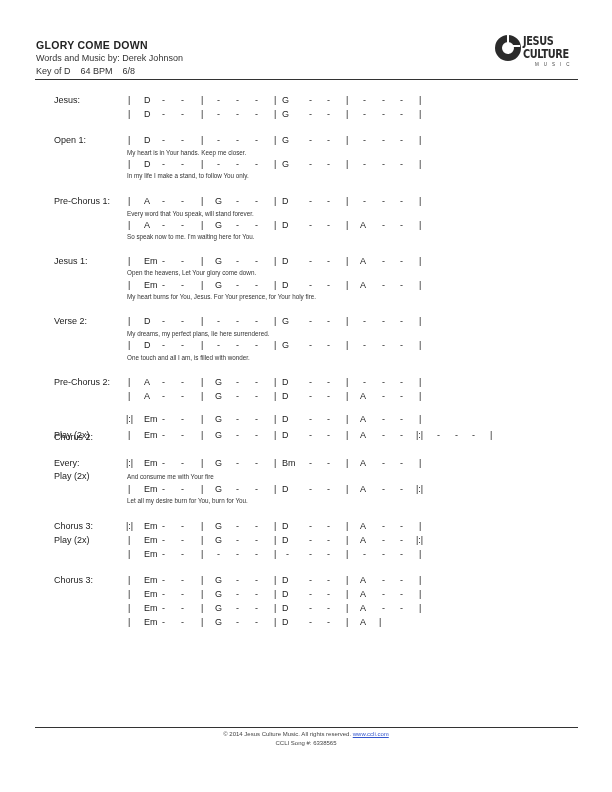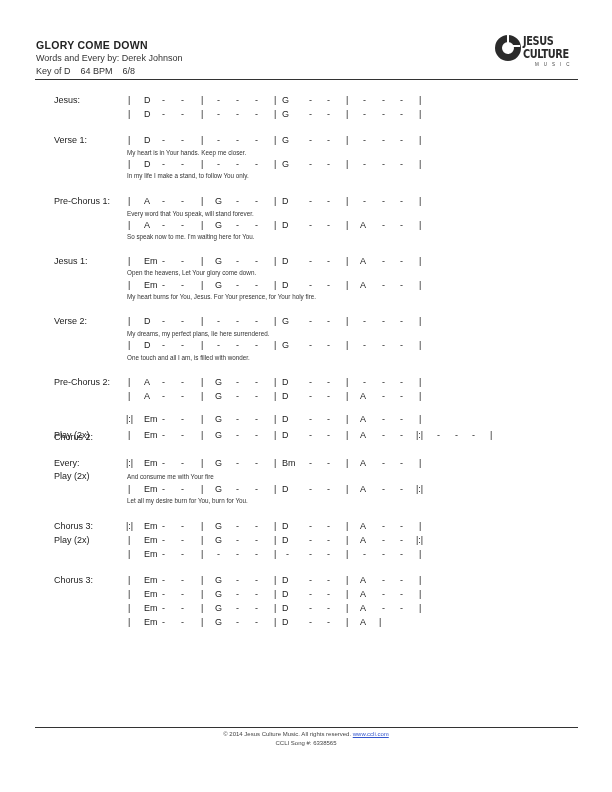--- a/index.html
+++ b/index.html
@@ -19,36 +19,36 @@
   .row{position:absolute;left:0;width:612px;height:12px;font-size:9px;color:#222;}
   .tok{position:absolute;top:0;}
   .lyric{position:absolute;left:127px;font-size:6.3px;color:#333;}
   .foot{position:absolute;left:0;width:612px;text-align:center;font-size:6px;color:#444;}
   .foot a{color:#3355cc;text-decoration:underline;}
 </style>
 </head>
 <body>
 
 <div class="title">GLORY COME DOWN</div>
-<div class="sub" style="top:53px;">Words and Every by: Derek Johnson</div>
+<div class="sub" style="top:53px;">Words and Music by: Derek Johnson</div>
 <div class="sub" style="top:66px;white-space:pre;">Key of D    64 BPM    6/8</div>
 <div class="hline" style="top:79px;"></div>
 
 <div class="logo">
   <div class="ring"></div>
   <div class="ring-notch"></div>
   <div class="ring-notch2"></div>
   <div class="logo-t1">JESUS</div>
   <div class="logo-t2">CULTURE</div>
   <div class="logo-t3">MUSIC</div>
 </div>
 
 <div id="sheet">
     <div class="label" style="top: 95px;">Jesus:</div>
-    <div class="label" style="top: 135px;">Verse 1:</div>
+    <div class="label" style="top: 135px;">Open 1:</div>
     <div class="label" style="top: 196px;">Pre-Chorus 1:</div>
     <div class="label" style="top: 256px;">Jesus 1:</div>
     <div class="label" style="top: 316px;">Verse 2:</div>
     <div class="label" style="top: 377px;">Pre-Chorus 2:</div>
     <div class="label" style="top: 432px;">Chorus 2:</div>
     <div class="label" style="top: 430px;">Play (2x)</div>
     <div class="label" style="top: 458px;">Every:</div>
     <div class="label" style="top: 471px;">Play (2x)</div>
     <div class="label" style="top: 521px;">Chorus 3:</div>
     <div class="label" style="top: 535px;">Play (2x)</div>

